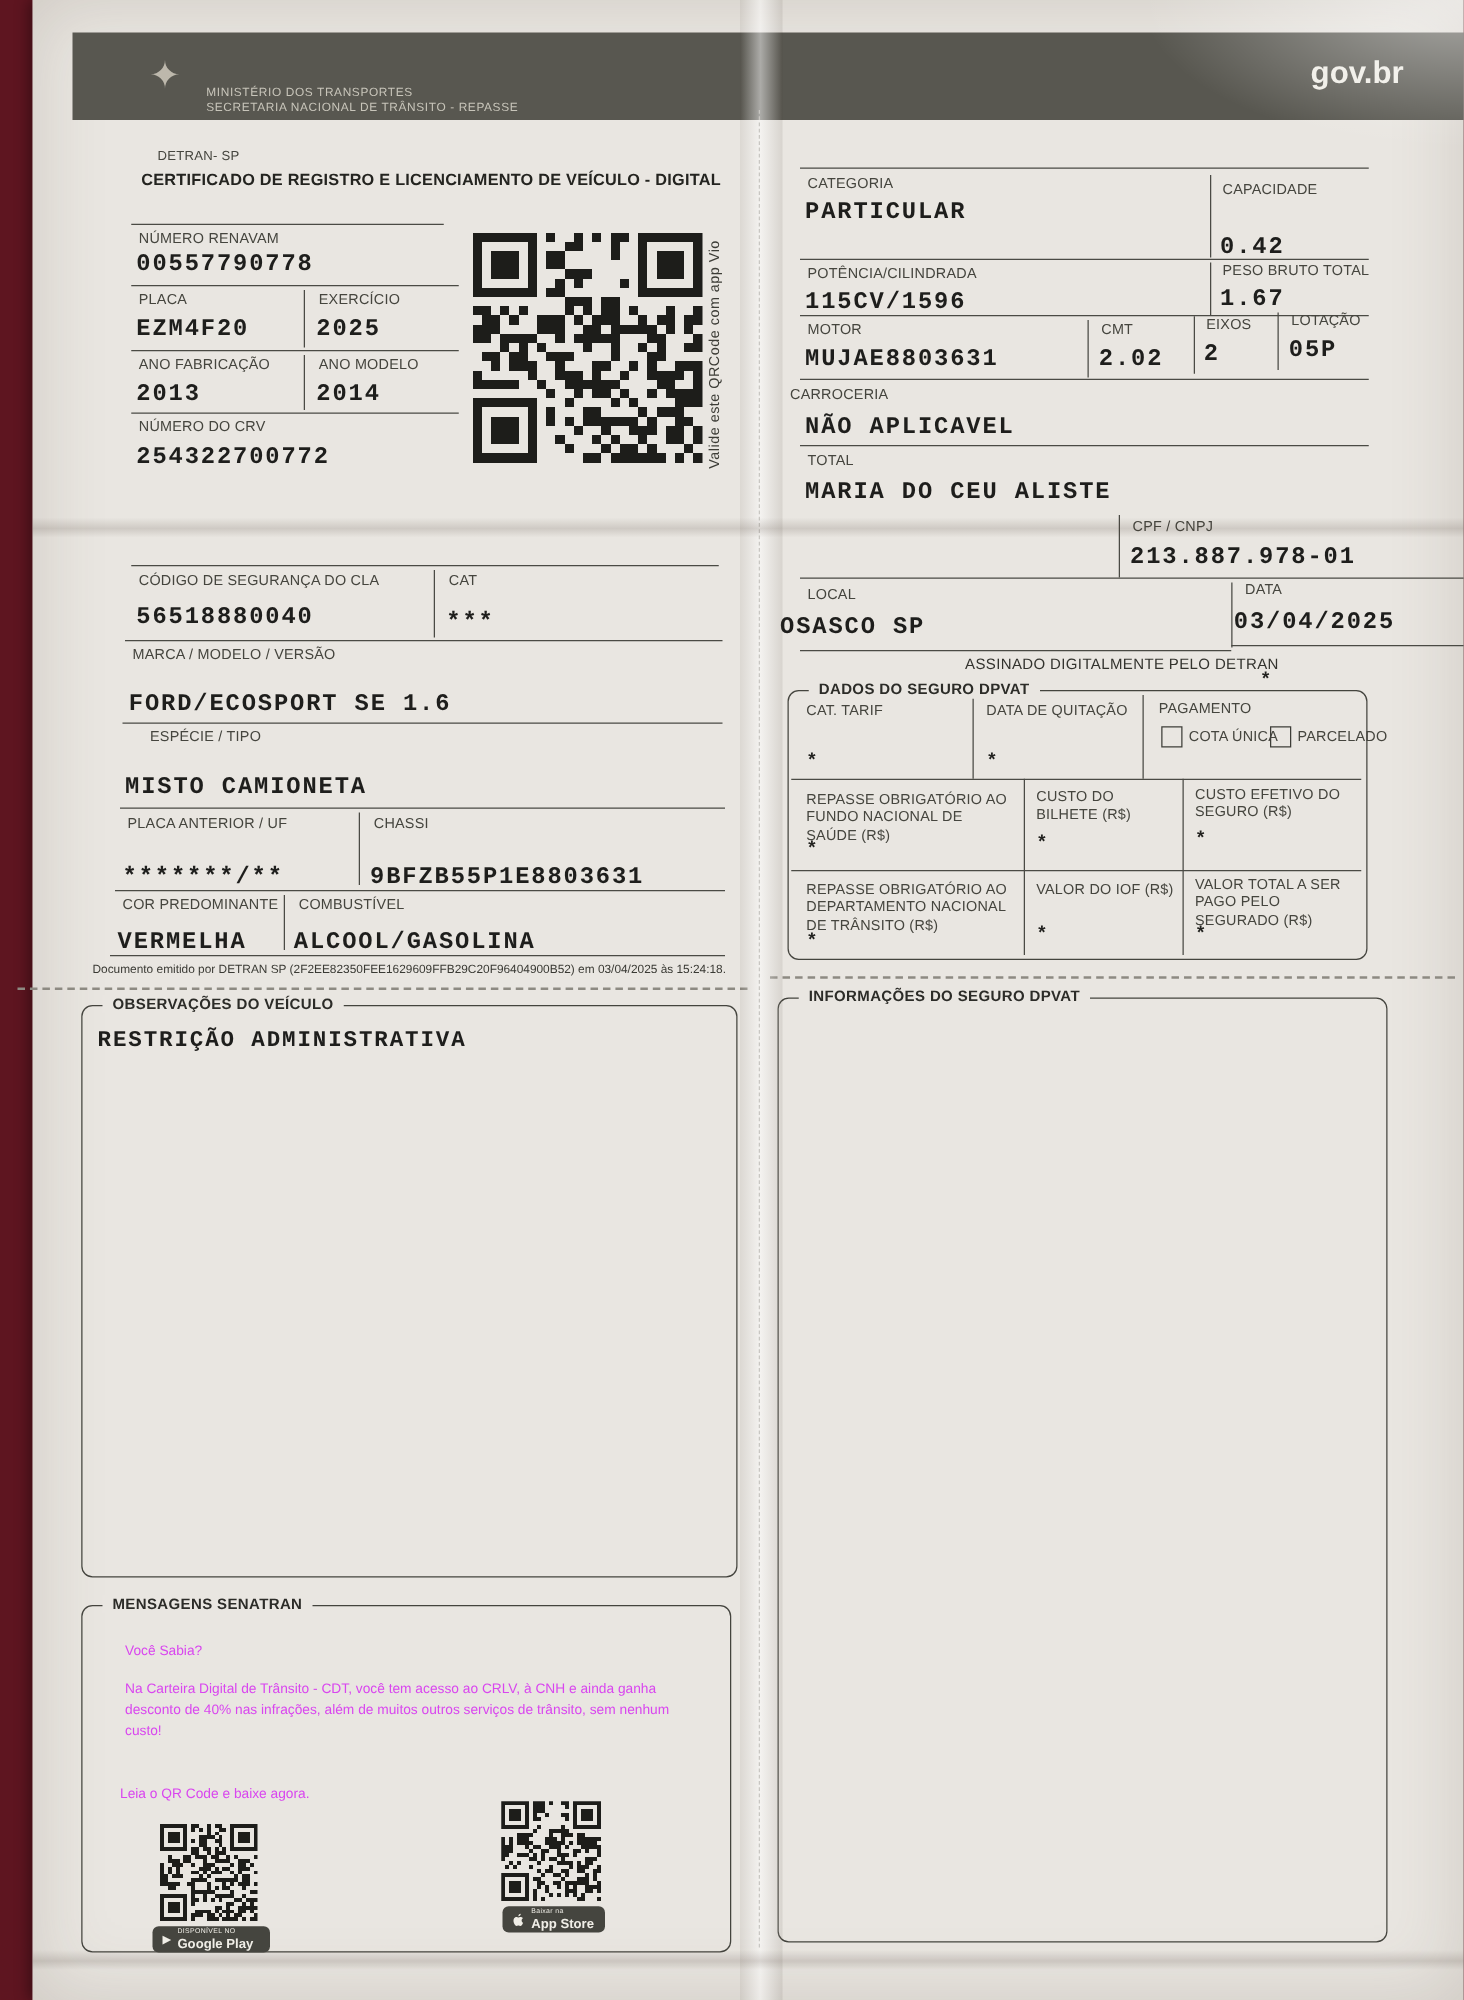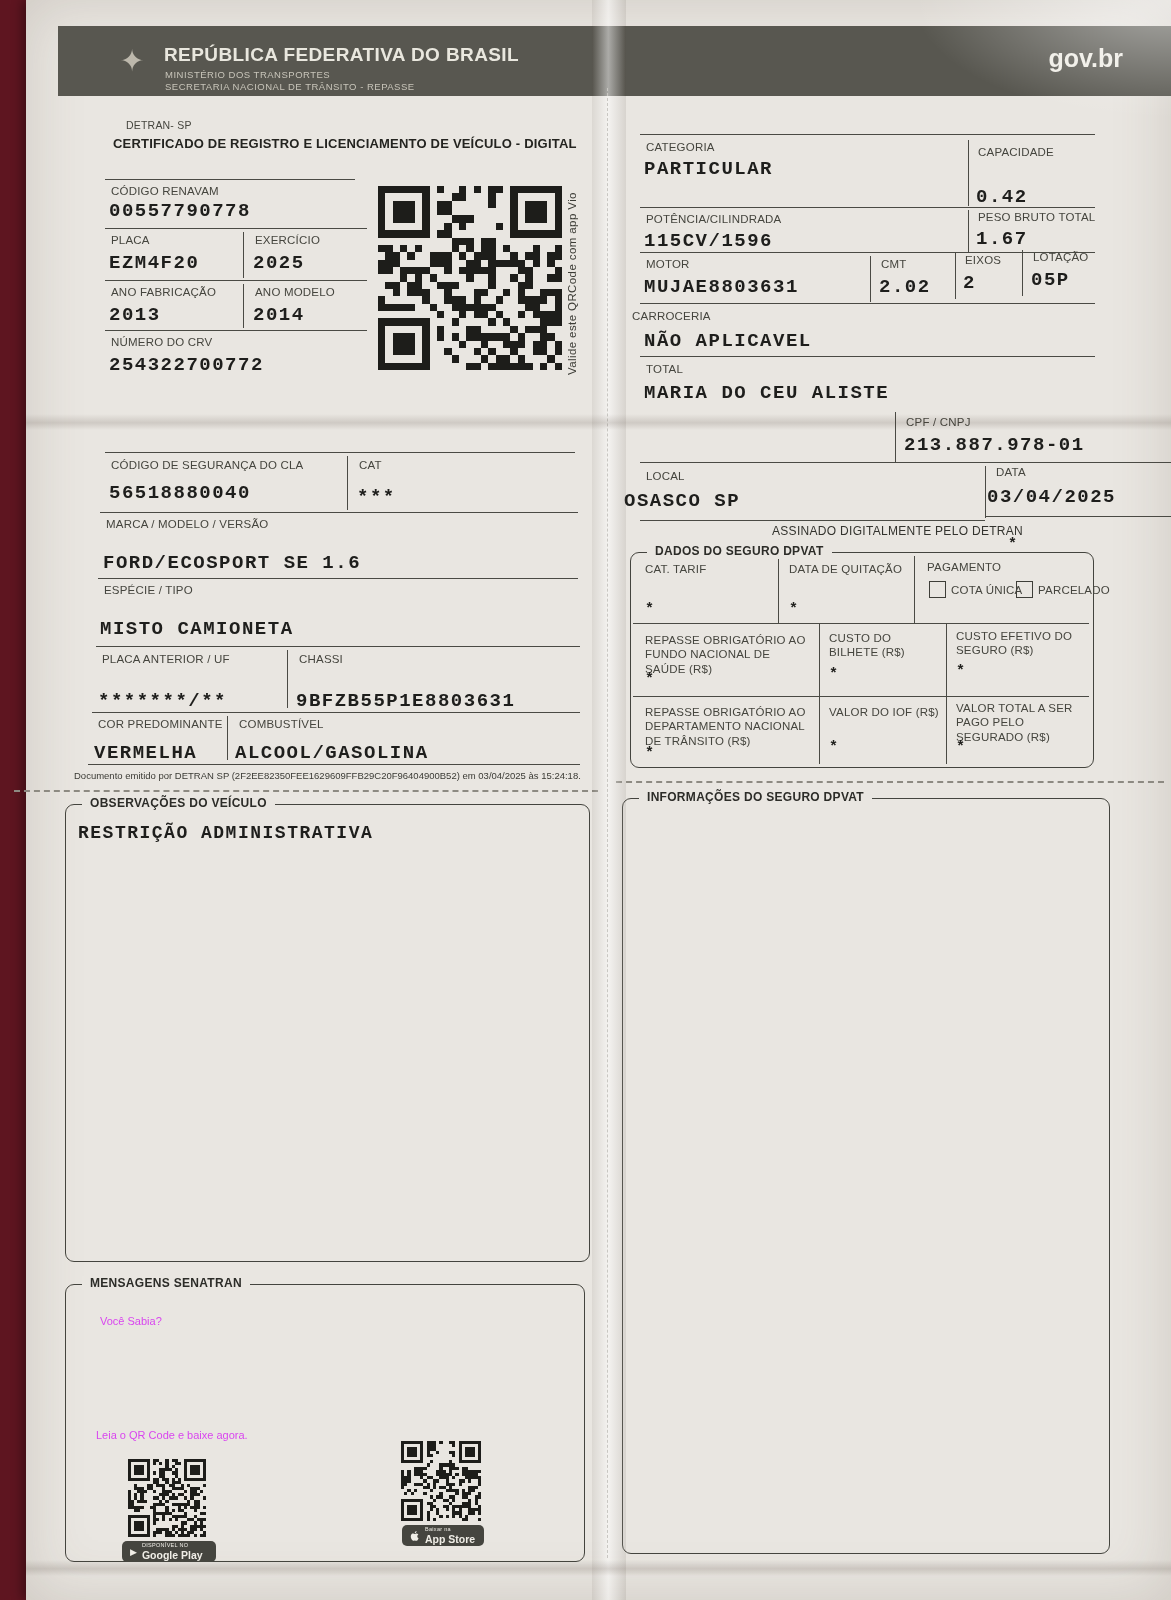--- a/index.html
+++ b/index.html
@@ -63,35 +63,34 @@
   .star{font-family:"Liberation Mono",monospace;font-weight:700;font-size:15px;color:#22221f}
   .msg-text{font-size:11px;color:#d946ef;line-height:1.55}
 </style>
 </head>
 <body>
 
 <div id="paper"></div>
 
 <div id="band">
   <div class="crest">✦</div>
-  <div class="h-title">REPÚBLICA FEDERATIVA DO BRASIL</div>
   <div class="h-sub1">MINISTÉRIO DOS TRANSPORTES</div>
   <div class="h-sub2">SECRETARIA NACIONAL DE TRÂNSITO - REPASSE</div>
   <div class="brand">gov.br</div>
 </div>
 
 <div class="fold-dash" style="left:607px;top:88px;height:1470px"></div>
 <div class="dotted" style="left:14px;top:790px;width:584px"></div>
 <div class="dotted" style="left:616px;top:781px;width:548px"></div>
 
 <div class="abs lbl" style="left:126px;top:119px;font-size:10.5px">DETRAN- SP</div>
 <div class="abs" style="left:113px;top:136px;font-size:13px;font-weight:700;color:#242420;letter-spacing:.2px">CERTIFICADO DE REGISTRO E LICENCIAMENTO DE VEÍCULO - DIGITAL</div>
 
 <div class="rule" style="left:105px;top:179px;width:250px"></div>
-<div class="abs lbl" style="left:111px;top:185px">CÓDIGO RENAVAM</div>
+<div class="abs lbl" style="left:111px;top:185px">NÚMERO RENAVAM</div>
 <div class="abs val" style="left:109px;top:200px">00557790778</div>
 
 <div class="rule" style="left:105px;top:228px;width:262px"></div>
 <div class="vsep" style="left:243px;top:232px;height:46px"></div>
 <div class="abs lbl" style="left:111px;top:234px">PLACA</div>
 <div class="abs val" style="left:109px;top:252px">EZM4F20</div>
 <div class="abs lbl" style="left:255px;top:234px">EXERCÍCIO</div>
 <div class="abs val" style="left:253px;top:252px">2025</div>
 
 <div class="rule" style="left:105px;top:280px;width:262px"></div>
@@ -327,21 +326,21 @@
 <div class="abs lbl" style="left:111px;top:459px">CÓDIGO DE SEGURANÇA DO CLA</div>
 <div class="abs val" style="left:109px;top:482px">56518880040</div>
 <div class="abs lbl" style="left:359px;top:459px">CAT</div>
 <div class="abs val" style="left:357px;top:486px">***</div>
 
 <div class="rule" style="left:100px;top:512px;width:478px"></div>
 <div class="abs lbl" style="left:106px;top:518px">MARCA / MODELO / VERSÃO</div>
 <div class="abs val" style="left:103px;top:552px">FORD/ECOSPORT SE 1.6</div>
 
 <div class="rule" style="left:98px;top:578px;width:480px"></div>
-<div class="abs lbl" style="left:104px;top:584px">ESPÉCIE / TIPO</div>
+<div class="abs lbl" style="left:120px;top:584px">ESPÉCIE / TIPO</div>
 <div class="abs val" style="left:100px;top:618px">MISTO CAMIONETA</div>
 
 <div class="rule" style="left:96px;top:646px;width:484px"></div>
 <div class="vsep" style="left:287px;top:650px;height:58px"></div>
 <div class="abs lbl" style="left:102px;top:653px">PLACA ANTERIOR / UF</div>
 <div class="abs val" style="left:98px;top:690px">*******/**</div>
 <div class="abs lbl" style="left:299px;top:653px">CHASSI</div>
 <div class="abs val" style="left:296px;top:690px">9BFZB55P1E8803631</div>
 
 <div class="rule" style="left:92px;top:712px;width:488px"></div>
@@ -445,20 +444,21 @@
   <div class="abs val" style="left:12px;top:18px;font-size:18px">RESTRIÇÃO ADMINISTRATIVA</div>
 </div>
 
 <div class="fbox" style="left:622px;top:798px;width:486px;height:754px">
   <div class="btitle">INFORMAÇÕES DO SEGURO DPVAT</div>
 </div>
 
 <div class="fbox" style="left:65px;top:1284px;width:518px;height:276px">
   <div class="btitle">MENSAGENS SENATRAN</div>
   <div class="abs msg-text" style="left:34px;top:28px">Você Sabia?</div>
+  <div class="abs msg-text" style="left:34px;top:58px;width:442px">Na Carteira Digital de Trânsito - CDT, você tem acesso ao CRLV, à CNH e ainda ganha desconto de 40% nas infrações, além de muitos outros serviços de trânsito, sem nenhum custo!</div>
   <div class="abs msg-text" style="left:30px;top:142px">Leia o QR Code e baixe agora.</div>
 
   <div class="abs qr" style="left:62px;top:174px;width:78px;height:78px">
       <svg viewBox="0 0 25 25" xmlns="http://www.w3.org/2000/svg" shape-rendering="crispEdges" fill="#1d1d1a">
         <path fill-rule="evenodd" d="M0 0h7v7h-7zM1 1v5h5v-5z"></path>
         <rect x="2" y="2" width="3" height="3"></rect>
         <path fill-rule="evenodd" d="M18 0h7v7h-7zM19 1v5h5v-5z"></path>
         <rect x="20" y="2" width="3" height="3"></rect>
         <path fill-rule="evenodd" d="M0 18h7v7h-7zM1 19v5h5v-5z"></path>
         <rect x="2" y="20" width="3" height="3"></rect>

